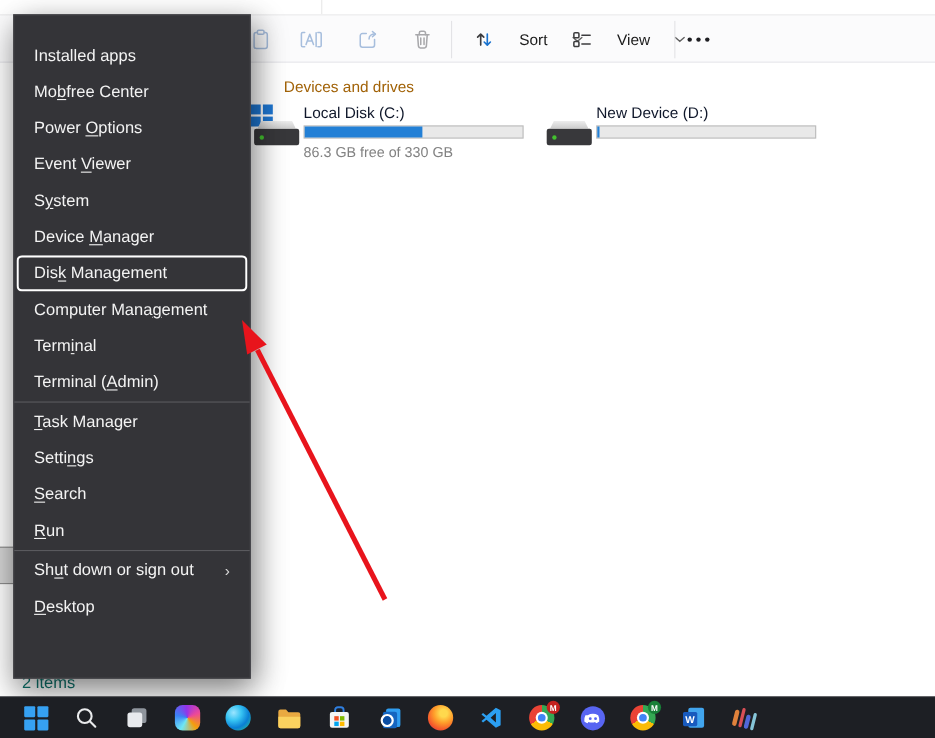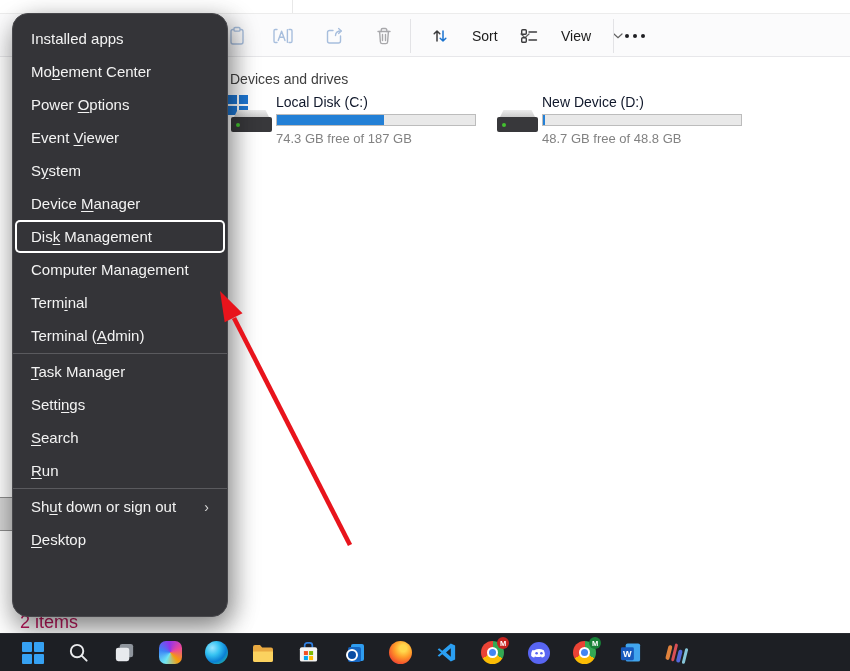--- a/index.html
+++ b/index.html
@@ -10,42 +10,42 @@
   .title-strip{position:absolute;left:0;top:0;width:850px;height:13px;background:#ffffff}
   .title-divider{position:absolute;left:292px;top:0;width:1px;height:13px;background:#e8e8e8}
   .toolbar{position:absolute;left:0;top:13px;width:850px;height:44px;background:#fbfbfc;
            border-top:1px solid #ececec;border-bottom:1px solid #e7e7ea;box-sizing:border-box}
   .tb-btn{position:absolute;top:6px;height:32px;display:flex;align-items:center;gap:22px;
           border:none;background:none;padding:0 2px;color:#1b1b1b;font-size:14px;
           font-family:"Liberation Sans",sans-serif;cursor:default}
   .tb-sep{position:absolute;top:5px;width:1px;height:34px;background:#e3e3e6}
 
   
-  .group-header{position:absolute;left:230px;top:71px;font-size:14px;color:#404040}
+  .group-header{position:absolute;left:258px;top:71px;font-size:14px;color:#a16207}
   .drive-tile{position:absolute;top:94px;width:252px;height:58px}
   .drive-icon{position:absolute;left:0;top:0;width:46px;height:44px}
   .win-logo{position:absolute;left:0;top:1px;width:21px;height:21px;display:grid;
             grid-template-rows:repeat(2,9px);grid-template-columns:repeat(2,9px);gap:2px}
   .win-logo i{background:#1e77d3}
   .disk-top{position:absolute;left:6px;top:16px;width:35px;height:7px;
             background:linear-gradient(#ededed,#cccccc);clip-path:polygon(10% 0,90% 0,100% 100%,0 100%)}
   .disk-body{position:absolute;left:3px;top:23px;width:41px;height:15px;background:#38383b;border-radius:2px}
   .disk-body .led{position:absolute;left:5px;top:6px;width:4px;height:4px;border-radius:50%;background:#43c12f}
   .drive-info{position:absolute;left:48px;top:0}
   .drive-name{font-size:14px;color:#0f172a;line-height:16px}
   .drive-bar{margin-top:4px;width:200px;height:12px;background:#e9e9e9;border:1px solid #bcbcbc;box-sizing:border-box}
   .drive-bar-fill{height:100%;background:#2380d6}
   .drive-details{margin-top:5px;font-size:13px;color:#828282}
-  .statusbar-text{position:absolute;left:20px;top:612px;font-size:18px;color:#be185d}
+  .statusbar-text{position:absolute;left:20px;top:612px;font-size:15px;color:#0f766e}
   .peek-box{position:absolute;left:0;top:497px;width:14px;height:34px;background:#d6d6d6;
             border:1px solid #8f8f8f;border-left:none;box-sizing:border-box}
 
   
   .winx-menu{position:absolute;left:12px;top:13px;width:216px;height:604px;background:#343438;
-             border:1px solid #47474b;border-radius:16px;box-sizing:border-box;padding:8px 0;
+             border:1px solid #47474b;border-radius:0;box-sizing:border-box;padding:20px 0;
              display:flex;flex-direction:column;z-index:40;
              box-shadow:0 12px 26px rgba(0,0,0,.38),10px 4px 24px rgba(0,0,0,.20)}
   .menu-item{flex:0 0 33px;height:33px;display:flex;align-items:center;margin:0 2px;padding:0 16px;
              color:#f3f3f3;font-size:15px;border-radius:5px;box-sizing:border-box;cursor:default;white-space:nowrap}
   .menu-item .mn{text-decoration:underline;text-underline-offset:2px}
   .menu-item.highlighted{box-shadow:inset 0 0 0 2px #ffffff}
   .menu-sep{height:1px;background:#5a5a5e;margin:1px 0;flex:0 0 1px}
   .submenu-chevron{margin-left:auto;color:#d9d9d9;font-size:14px;line-height:1}
 
   
@@ -170,50 +170,49 @@
       <div class="disk-top"></div>
       <div class="disk-body">
           <span class="led"></span>
         </div>
     </div>
     <div class="drive-info">
       <div class="drive-name">Local Disk (C:)</div>
       <div class="drive-bar">
           <div class="drive-bar-fill" style="width: 54%;"></div>
         </div>
-      <div class="drive-details">74.3 GB free of 187 GB</div>
+      <div class="drive-details">86.3 GB free of 330 GB</div>
     </div>
   </div>
 
   <div class="drive-tile" style="left: 494px;">
     <div class="drive-icon">
 
       <div class="disk-top"></div>
       <div class="disk-body">
           <span class="led"></span>
         </div>
     </div>
     <div class="drive-info">
       <div class="drive-name">New Device (D:)</div>
       <div class="drive-bar">
           <div class="drive-bar-fill" style="width: 1%;"></div>
         </div>
-      <div class="drive-details">48.7 GB free of 48.8 GB</div>
     </div>
   </div>
 </div>
 <div class="statusbar-text">2 items</div>
 <div class="peek-box"></div>
 
 <div class="winx-menu" id="winx-menu">
     <div class="menu-item">
       <span>Installed apps</span>
     </div>
     <div class="menu-item">
-      <span><span>Mo</span><span class="mn">b</span><span>ement Center</span></span>
+      <span><span>Mo</span><span class="mn">b</span><span>free Center</span></span>
     </div>
     <div class="menu-item">
       <span><span>Power </span><span class="mn">O</span><span>ptions</span></span>
     </div>
     <div class="menu-item">
       <span><span>Event </span><span class="mn">V</span><span>iewer</span></span>
     </div>
     <div class="menu-item">
       <span><span>S</span><span class="mn">y</span><span>stem</span></span>
     </div>

